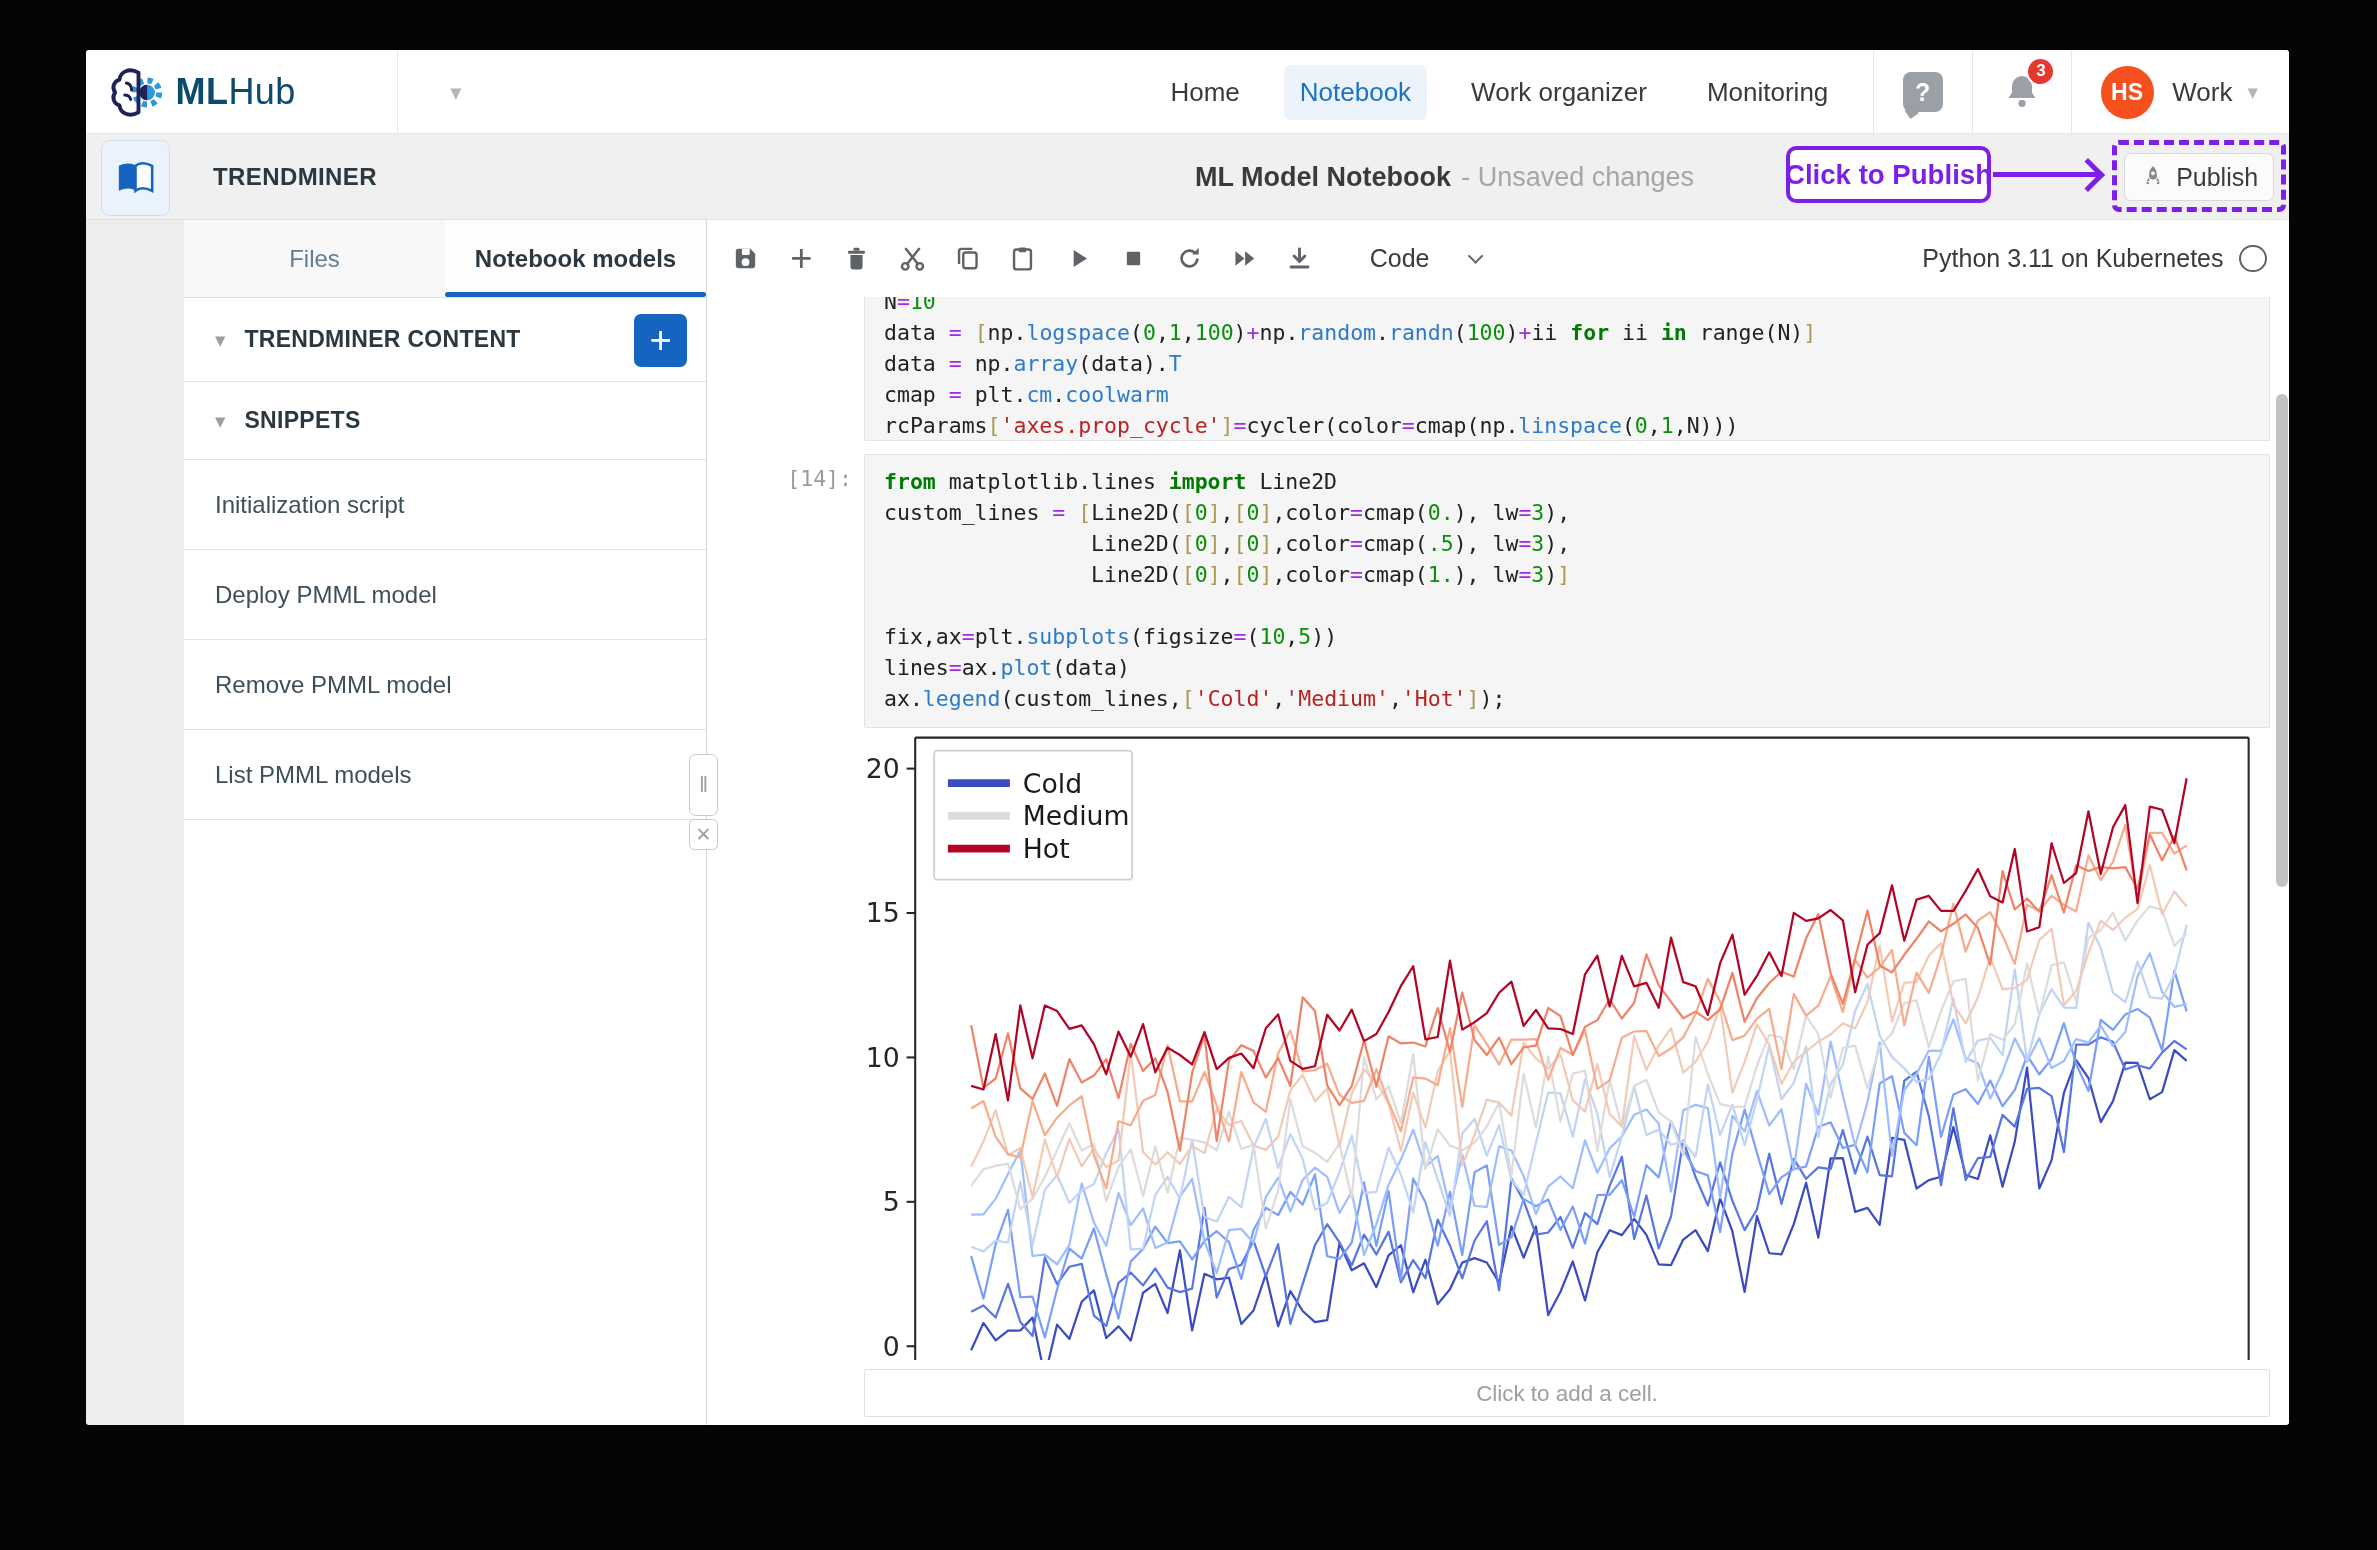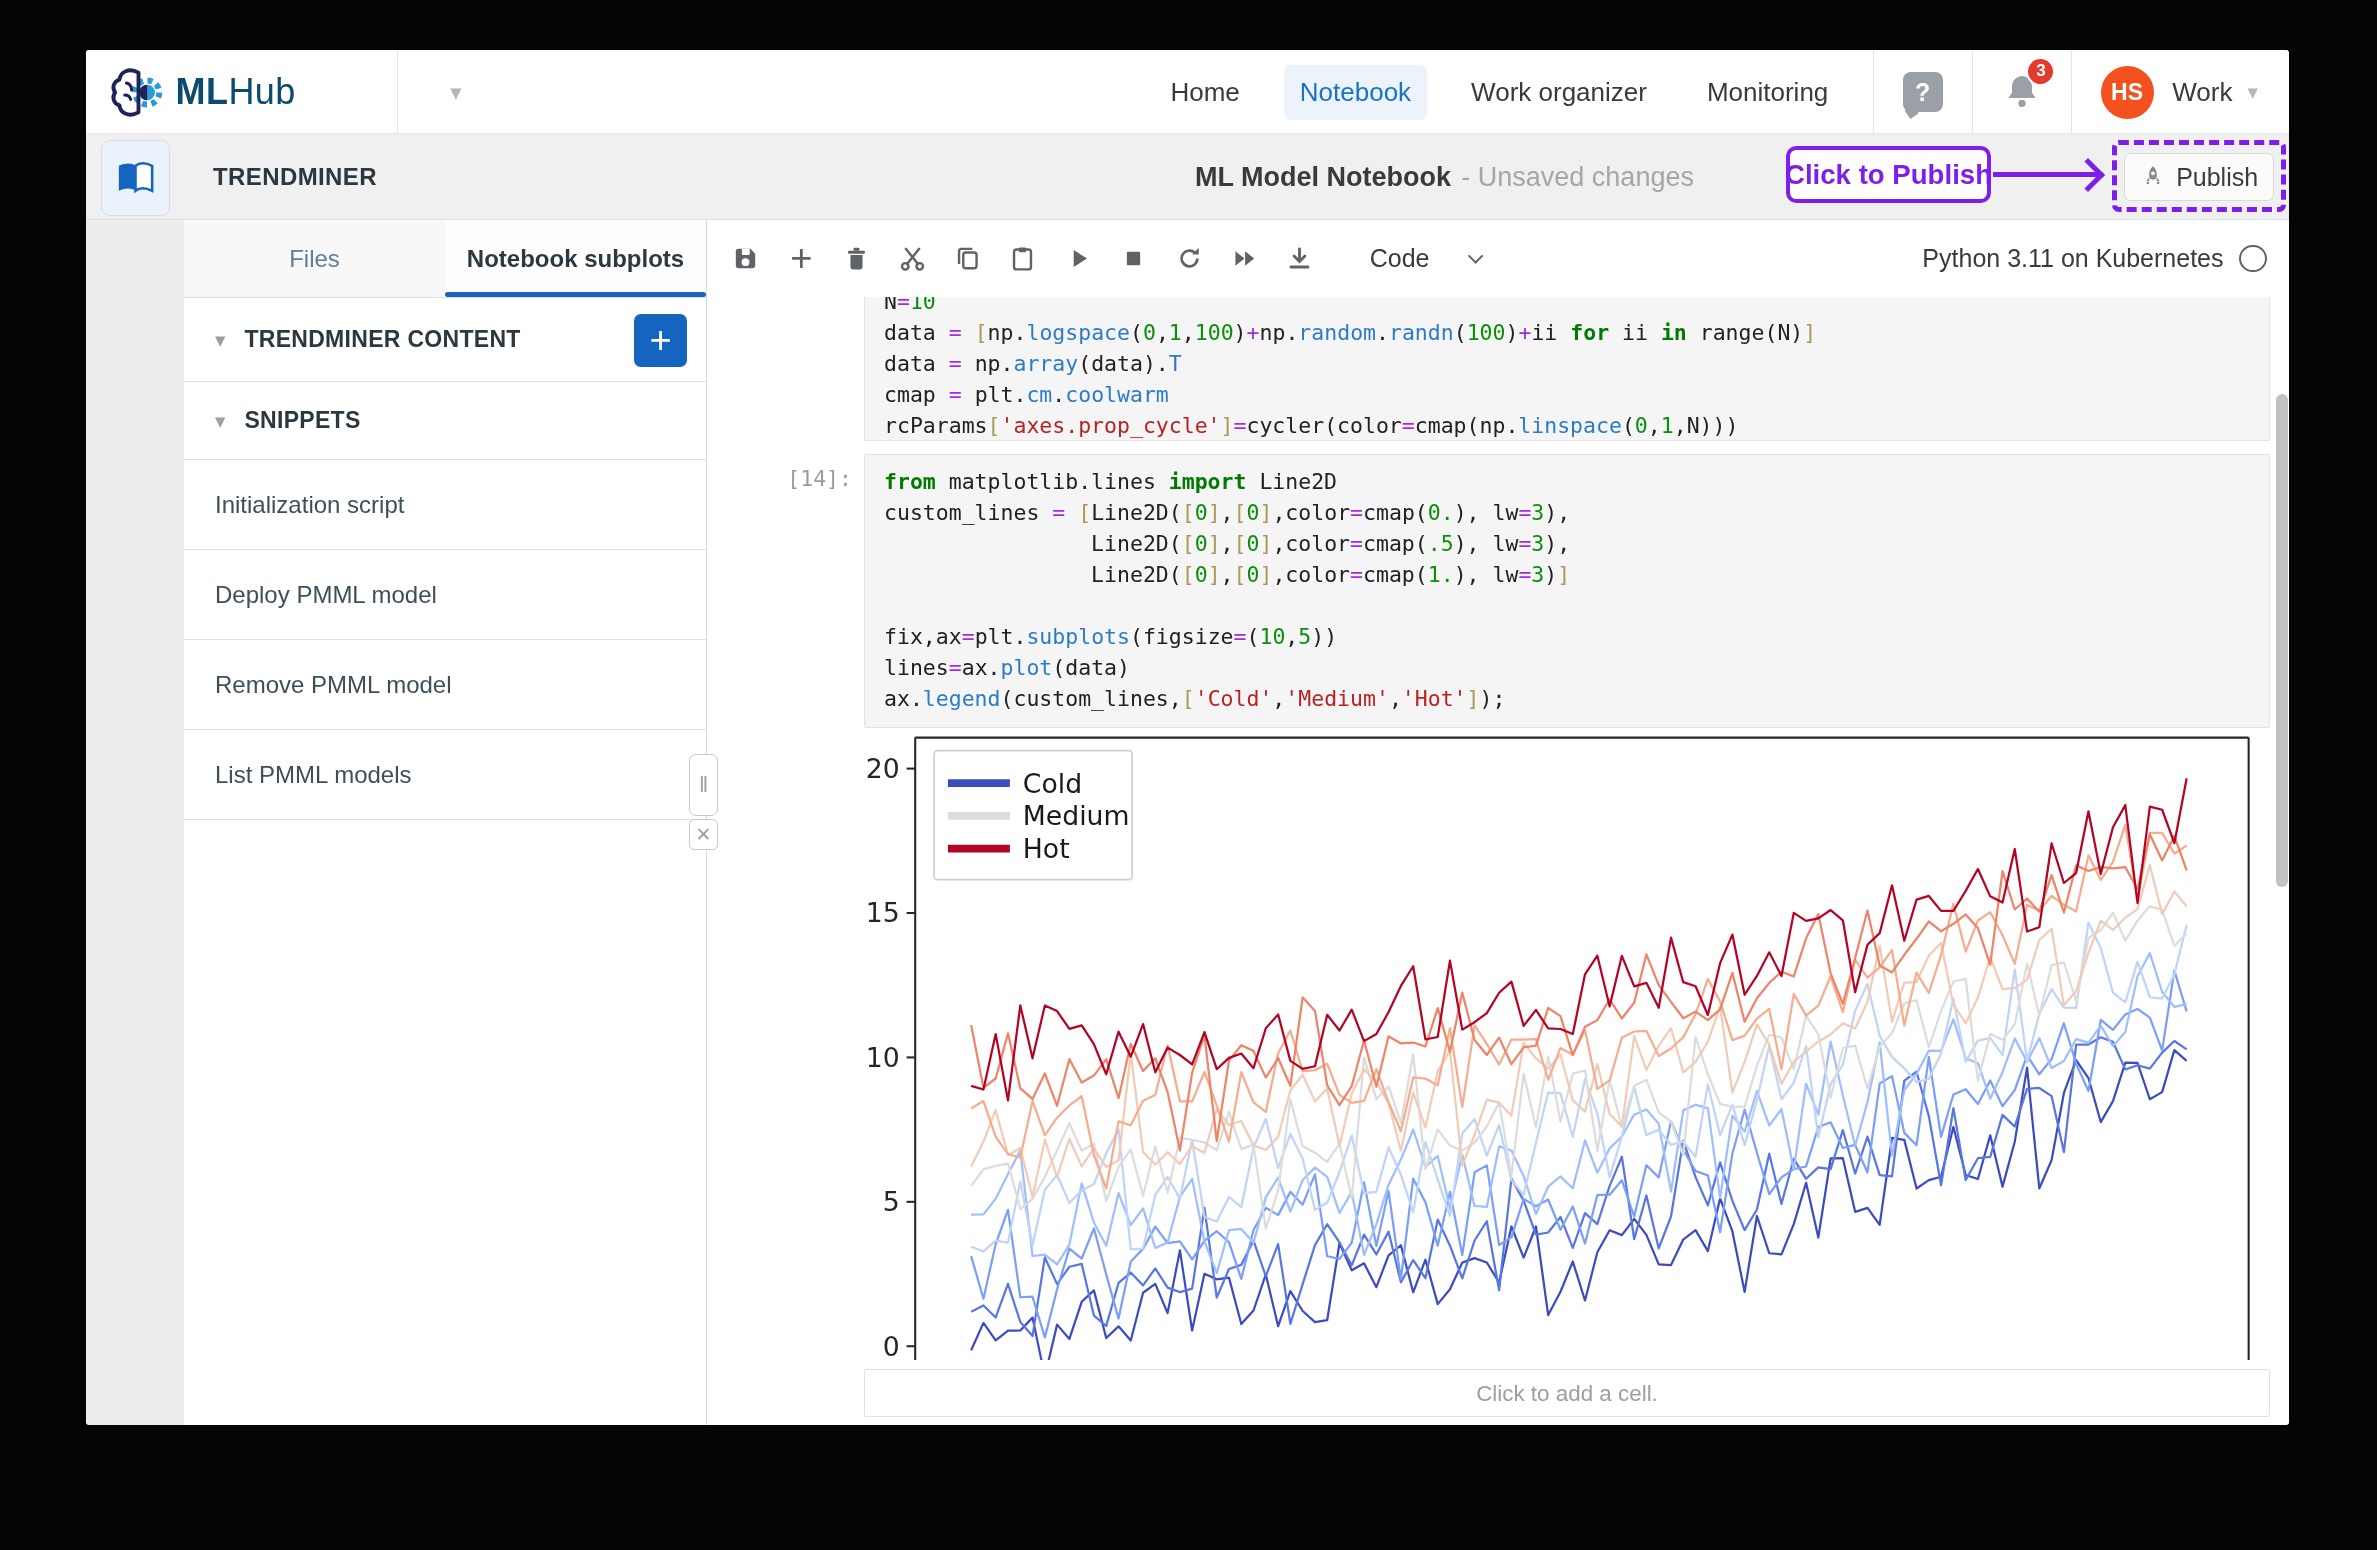--- a/index.html
+++ b/index.html
@@ -158,21 +158,21 @@
     <button class="book-btn">
       <svg width="41" height="36" viewBox="0 0 32 28">
         <path d="M3 4.5 C8 2 13 2 16 4.5 V24 C13 21.5 8 21.5 3 24 Z" fill="#1565c0"></path>
         <path d="M29 4.5 C24 2 19 2 16 4.5 V24 C19 21.5 24 21.5 29 24 Z" fill="#ffffff" stroke="#1565c0" stroke-width="2"></path>
       </svg>
     </button>
 
     <aside class="sidebar">
       <div class="tabs">
         <div class="tab">Files</div>
-        <div class="tab active">Notebook subplots</div>
+        <div class="tab active">Notebook models</div>
         <div class="tab-underline"></div>
       </div>
       <div class="section-row row-trend">
         <span class="sec-caret">▾</span>
         <span class="sec-label">TRENDMINER CONTENT</span>
         <button class="add-btn">+</button>
       </div>
       <div class="section-row row-snip">
         <span class="sec-caret">▾</span>
         <span class="sec-label">SNIPPETS</span>

